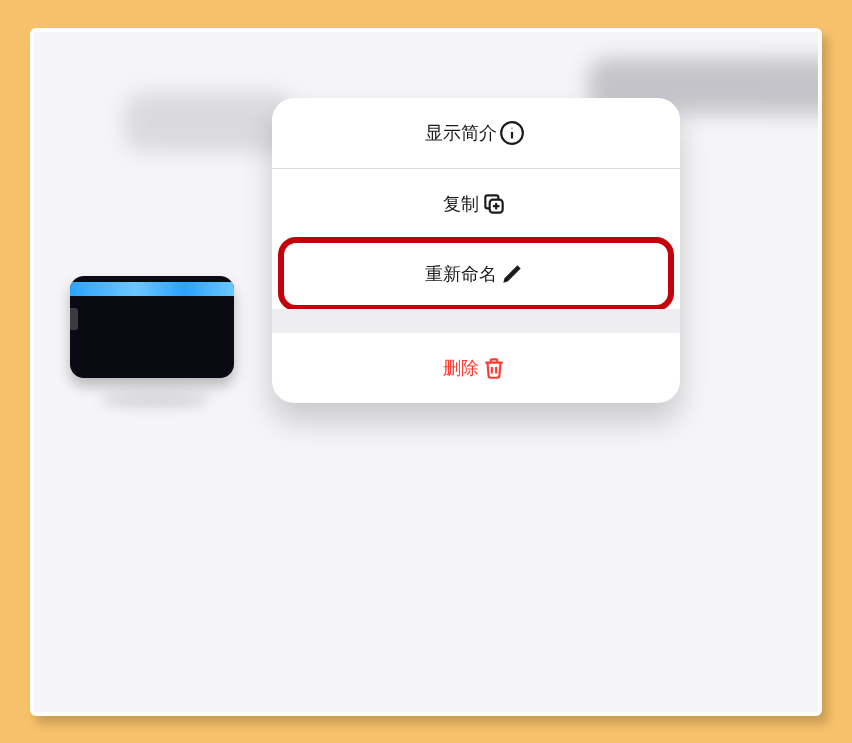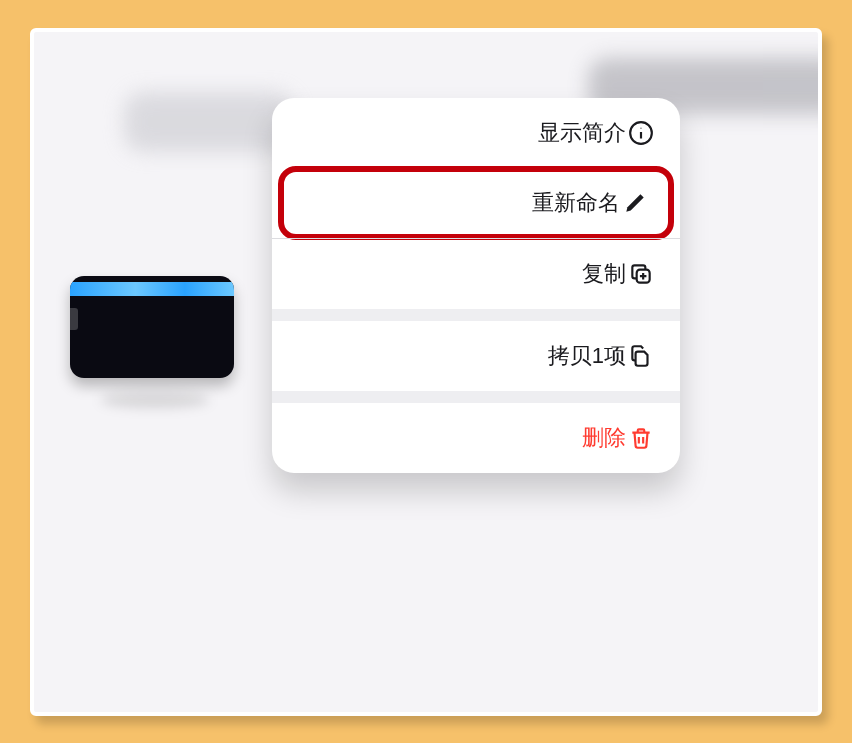--- a/index.html
+++ b/index.html
@@ -73,23 +73,23 @@
     border-radius: 22px;
     box-shadow: 0 18px 30px rgba(0,0,0,0.18);
     overflow: hidden;
   }
   .menu-group + .menu-group {
     border-top: 12px solid #eeeef1;
   }
   .menu-item {
     display: flex;
     align-items: center;
-    justify-content: flex-end;
+    justify-content: center;
     padding: 20px 24px;
-    font-size: 22px;
+    font-size: 18px;
     color: #1b1b1f;
     border-top: 1px solid #dcdce0;
     cursor: pointer;
   }
   .menu-group .menu-item:first-child { border-top: none; }
   .menu-item .icon {
     width: 30px; height: 30px;
     display:flex; align-items:center; justify-content:center;
     color:#1b1b1f;
   }
@@ -125,51 +125,42 @@
       <div class="menu-item">
         <span>显示简介</span>
         <span class="icon">
           <svg viewBox="0 0 24 24">
               <circle cx="12" cy="12" r="10"></circle>
               <line x1="12" y1="11" x2="12" y2="17"></line>
               <circle cx="12" cy="7.5" r="0.5" fill="currentColor" stroke="none"></circle>
             </svg>
         </span>
       </div>
-      <div class="menu-item highlight">
-        <span>重新命名</span>
-        <span class="icon">
-          <svg viewBox="0 0 24 24">
-              <path d="M4 20 L8 19 L20 7 L17 4 L5 16 Z" fill="currentColor" stroke="none"></path>
-            </svg>
-        </span>
-      </div>
       <div class="menu-item">
         <span>复制</span>
         <span class="icon">
           <svg viewBox="0 0 24 24">
               <rect x="8" y="8" width="12" height="12" rx="3"></rect>
               <path d="M8 16 H6 a2 2 0 0 1 -2 -2 V6 a2 2 0 0 1 2 -2 h8 a2 2 0 0 1 2 2 v2"></path>
               <line x1="14" y1="11" x2="14" y2="17"></line>
               <line x1="11" y1="14" x2="17" y2="14"></line>
             </svg>
         </span>
       </div>
+      <div class="menu-item highlight">
+        <span>重新命名</span>
+        <span class="icon">
+          <svg viewBox="0 0 24 24">
+              <path d="M4 20 L8 19 L20 7 L17 4 L5 16 Z" fill="currentColor" stroke="none"></path>
+            </svg>
+        </span>
+      </div>
     </div>
 
     <div class="menu-group">
-      <div class="menu-item">
-        <span>拷贝1项</span>
-        <span class="icon">
-          <svg viewBox="0 0 24 24">
-              <path d="M9 8 h6 l3 3 v8 a2 2 0 0 1 -2 2 h-7 a2 2 0 0 1 -2 -2 V10 a2 2 0 0 1 2 -2 Z"></path>
-              <path d="M7 16 H6 a2 2 0 0 1 -2 -2 V5 a2 2 0 0 1 2 -2 h6 l2 2"></path>
-            </svg>
-        </span>
-      </div>
     </div>
 
     <div class="menu-group">
       <div class="menu-item destructive">
         <span>删除</span>
         <span class="icon">
           <svg viewBox="0 0 24 24">
               <path d="M4 7 h16"></path>
               <path d="M9 7 V5 a1 1 0 0 1 1 -1 h4 a1 1 0 0 1 1 1 v2"></path>
               <path d="M6 7 l1 12 a2 2 0 0 0 2 2 h6 a2 2 0 0 0 2 -2 l1 -12"></path>

